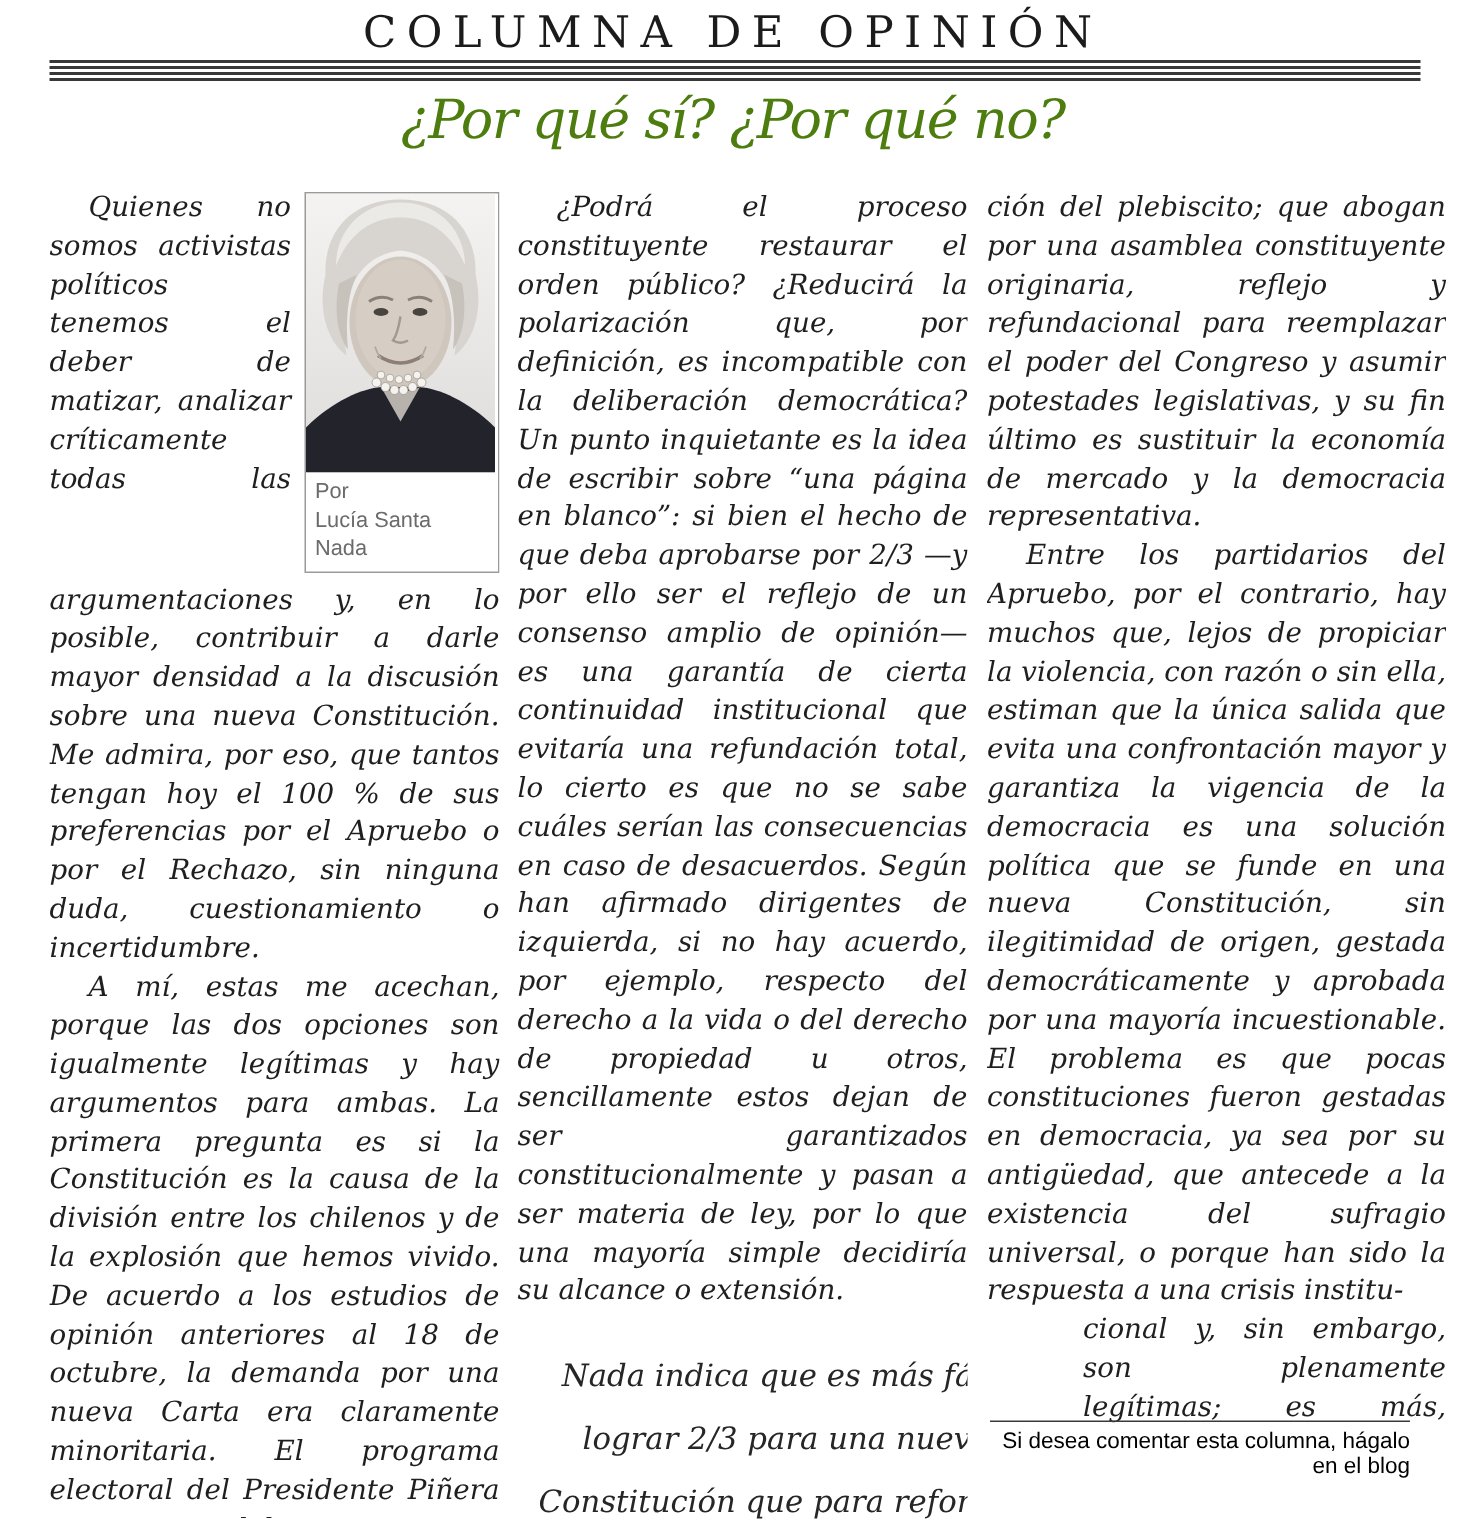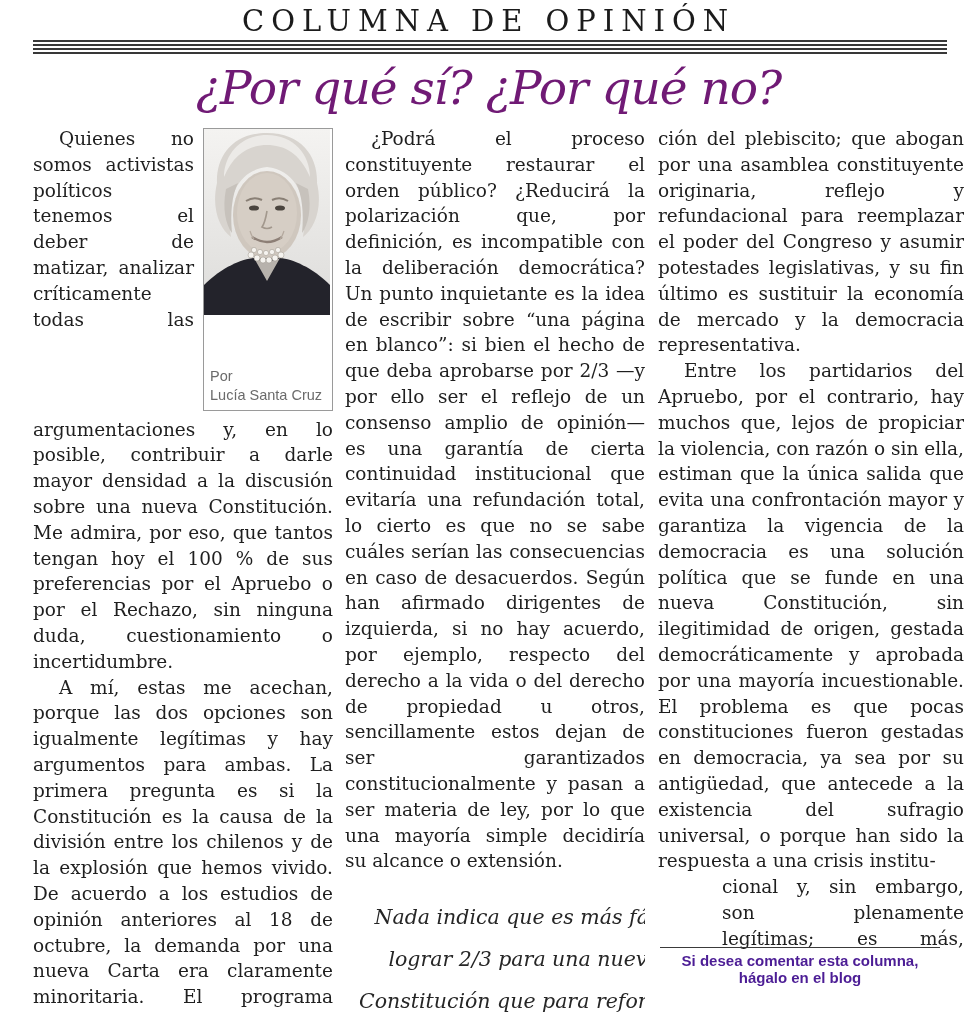--- a/index.html
+++ b/index.html
@@ -4,46 +4,46 @@
 <style>
   html,body{margin:0;padding:0;background:#ffffff;}
   .page{position:relative;width:977px;height:1024px;background:#ffffff;overflow:hidden;
         font-family:"DejaVu Serif",serif;color:#222;}
   
   .kicker{position:absolute;top:4px;left:0;width:100%;text-align:center;
           font-size:29px;letter-spacing:0.24em;color:#1b1b1b;white-space:nowrap;}
   .quad-rule{position:absolute;top:40px;left:33px;width:914px;height:14px;
              background:repeating-linear-gradient(to bottom,#383838 0 2px,transparent 2px 4px);}
   .headline{position:absolute;top:60px;left:0;width:100%;text-align:center;
-            font-style:italic;font-size:47px;color:#701a75;letter-spacing:-1px;}
+            font-style:italic;font-size:36px;color:#4d7c0f;letter-spacing:-1px;}
   
   .col{position:absolute;top:126px;text-align:justify;font-size:18.5px;line-height:25.8px;
        color:#1f1f1f;overflow:hidden;}
   .col1{left:33px;width:300px;height:886px;}
   .col2{left:345px;width:300px;height:890px;}
   .col3{left:658px;width:306px;height:830px;}
-  .col p{margin:0;text-indent:26px;}
+  .col p{margin:0;text-indent:26px;font-style:italic;}
   .col p.cont{text-indent:0;}
   
   .photo-box{float:right;width:128px;margin:2px 0 6px 9px;border:1px solid #9a9a9a;background:#fff;}
   .photo-box svg{display:block;width:126px;height:186px;}
   .photo-caption{font-family:"Liberation Sans",sans-serif;font-size:14.5px;line-height:1.3;
-                 color:#6b6b6b;padding:4px 6px 5px 6px;text-align:left;text-indent:0;margin-top:48px;}
+                 color:#6b6b6b;padding:4px 6px 5px 6px;text-align:left;text-indent:0;}
   
   .pullquote{width:346px;margin:14px 0 12px -6px;padding:8px 11px;
              border-left:1px solid #555;border-right:1px solid #555;
              font-style:italic;font-size:20.5px;line-height:42px;text-align:center;
              text-indent:0;color:#262626;}
   
   .indent-zone{margin-left:64px;}
   .indent-zone p{text-indent:0;}
   
   .footer-note{position:absolute;left:660px;top:947px;width:280px;
-               border-top:1.5px solid #3a3a3a;padding-top:4px;text-align:center;
-               font-family:"Liberation Sans",sans-serif;font-weight:bold;font-size:15px;color:#4c1d95;}
+               border-top:1.5px solid #3a3a3a;padding-top:4px;text-align:right;
+               font-family:"Liberation Sans",sans-serif;font-weight:normal;font-size:15px;color:#000000;}
 </style>
 </head>
 <body>
 
 <div class="page">
 
   <div class="kicker">COLUMNA DE OPINIÓN</div>
   <div class="quad-rule"></div>
   <div class="headline">¿Por qué sí? ¿Por qué no?</div>
 
@@ -93,21 +93,21 @@
             <circle cx="50" cy="121" r="2.6"></circle>
               <circle cx="56" cy="123" r="2.6"></circle>
               <circle cx="62" cy="124" r="2.6"></circle>
             <circle cx="68" cy="123" r="2.6"></circle>
               <circle cx="74" cy="121" r="2.6"></circle>
           </g>
         </svg>
       </span>
       <div class="photo-caption">
         <span>Por</span><br>
-        <span>Lucía Santa Cruz</span>
+        <span>Lucía Santa Nada</span>
       </div>
     </div>
     <p>Quienes no somos activistas políticos tenemos el deber de matizar, analizar críticamente todas las argumentaciones y, en lo posible, contribuir a darle mayor densidad a la discusión sobre una nueva Constitución. Me admira, por eso, que tantos tengan hoy el 100 % de sus preferencias por el Apruebo o por el Rechazo, sin ninguna duda, cuestionamiento o incertidumbre.</p>
     <p>A mí, estas me acechan, porque las dos opciones son igualmente legítimas y hay argumentos para ambas. La primera pregunta es si la Constitución es la causa de la división entre los chilenos y de la explosión que hemos vivido. De acuerdo a los estudios de opinión anteriores al 18 de octubre, la demanda por una nueva Carta era claramente minoritaria. El programa electoral del Presidente Piñera no contemplaba una nueva Constitución, la cual, en cambio, sí era parte de la propuesta del candidato que fue ampliamente derrotado en las urnas. Por otra parte, las demandas sociales subyacentes a la crisis no requieren de un cambio constitucional para ser satisfechas; la Carta que nos rige ha permitido gobiernos de muy distinto signo; políticas públicas muy diferentes; la ampliación de las esferas del Estado en temas como la educación y la previsión, y niveles tributa-</p>
   </div>
 
   <div class="col col2">
     <p>¿Podrá el proceso constituyente restaurar el orden público? ¿Reducirá la polarización que, por definición, es incompatible con la deliberación democrática? Un punto inquietante es la idea de escribir sobre “una página en blanco”: si bien el hecho de que deba aprobarse por 2/3 —y por ello ser el reflejo de un consenso amplio de opinión— es una garantía de cierta continuidad institucional que evitaría una refundación total, lo cierto es que no se sabe cuáles serían las consecuencias en caso de desacuerdos. Según han afirmado dirigentes de izquierda, si no hay acuerdo, por ejemplo, respecto del derecho a la vida o del derecho de propiedad u otros, sencillamente estos dejan de ser garantizados constitucionalmente y pasan a ser materia de ley, por lo que una mayoría simple decidiría su alcance o extensión.</p>
     <div class="pullquote">Nada indica que es más fácil lograr 2/3 para una nueva Constitución que para reformar la actual.</div>
 

